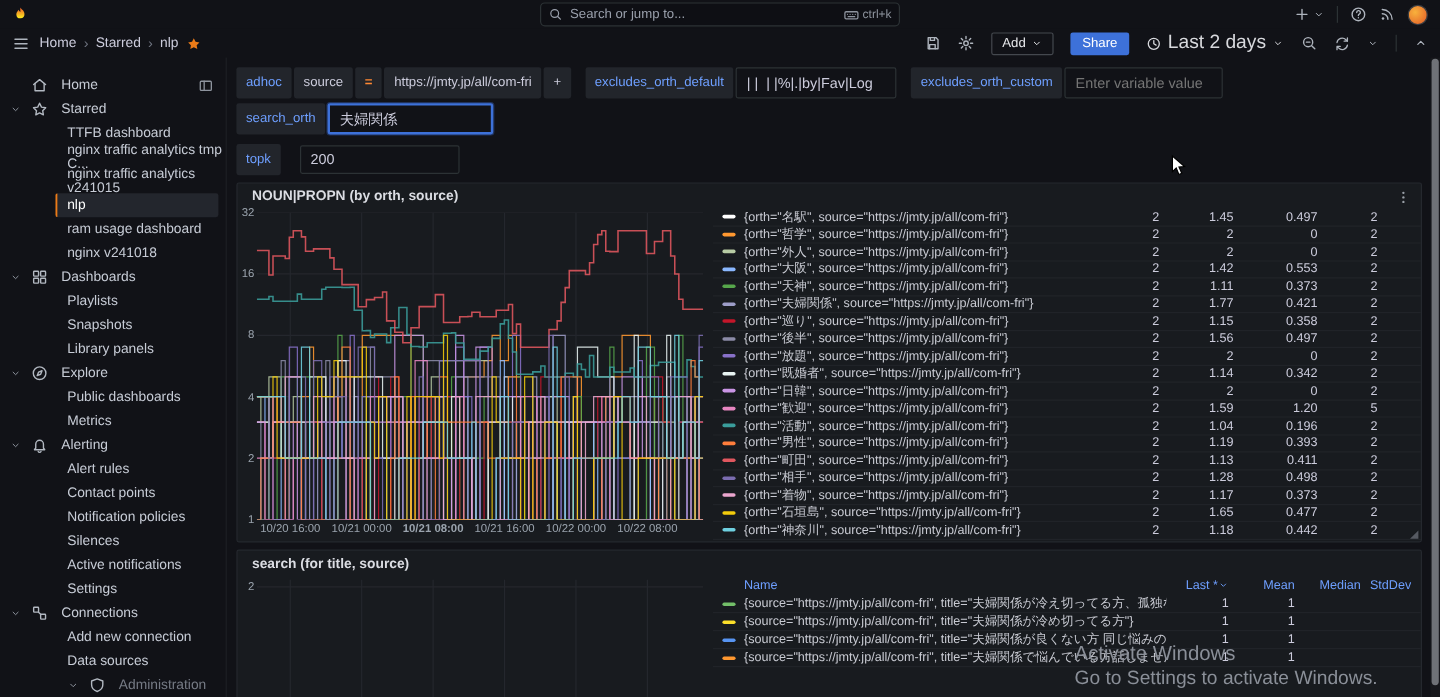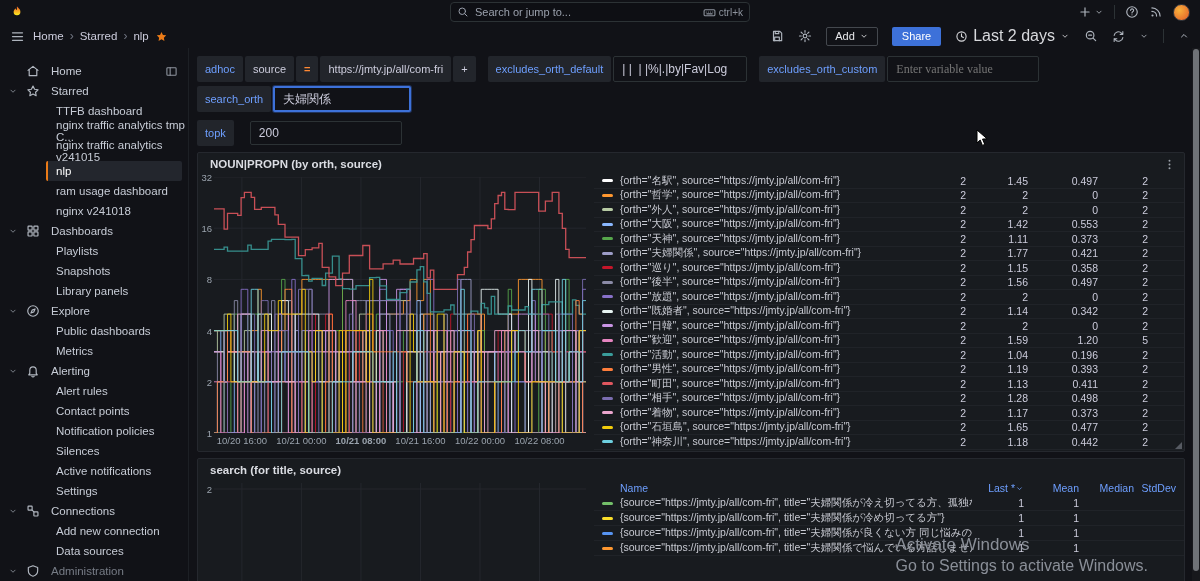--- a/index.html
+++ b/index.html
@@ -30,21 +30,21 @@
     color:#fff;background:#3d71d9;cursor:pointer;font-weight:500;}
   .timectl{display:flex;align-items:center;gap:5px;font-size:16px;color:#d8d9dd;cursor:pointer;}
   
   .layout{display:flex;height:533px;}
   .sidebar{width:189px;border-right:1px solid #1d2025;padding-top:13px;overflow:hidden;flex:none;}
   .nav-item{display:flex;align-items:center;height:20px;padding-left:8px;font-size:11.5px;color:#c7ccd6;cursor:pointer;}
   .nav-chev{width:12px;display:flex;color:#8e949e;flex:none;}
   .nav-ico{width:16px;margin-left:6px;margin-right:9px;display:flex;color:#b2b8c1;flex:none;}
   .nav-item.child{padding-left:56px;}
   .nav-item.child.active{margin:0 6px 0 46px;padding-left:8px;border-left:2px solid #eb7b18;background:#23262d;border-radius:2px;color:#fff;}
-  .nav-item.dim{color:#767b85;}
+  .nav-item.dim{color:#767b85;margin-left:48px;}
   .nav-trail{margin-left:auto;margin-right:10px;color:#8e949e;display:flex;}
   
   .content{flex:1;position:relative;padding:8px 0 0 8px;overflow:hidden;}
   .varbar{display:flex;flex-wrap:wrap;gap:4px 12px;width:988px;}
   .vargroup{display:flex;align-items:center;}
   .var-label{background:#22252b;color:#6e9fff;font-size:11px;height:26px;display:flex;align-items:center;
     padding:0 8px;border-radius:2px;font-weight:500;}
   .chip{background:#22252b;color:#ccccdc;font-size:11px;height:26px;display:flex;align-items:center;
     padding:0 8px;border-radius:2px;margin-left:2px;cursor:pointer;}
   .chip.op{color:#ff8833;font-weight:700;}
@@ -420,29 +420,29 @@
         <span class="chip op">=</span>
         <span class="chip">https://jmty.jp/all/com-fri</span>
         <span class="chip">+</span>
       </div>
       <div class="vargroup">
         <span class="var-label">excludes_orth_default</span>
         <input class="var-input" style="width: 134px;" value="| |  | |%|.|by|Fav|Log">
       </div>
       <div class="vargroup">
         <span class="var-label">excludes_orth_custom</span>
-        <input class="var-input" style="width: 152px; font-family: Liberation Serif, serif;" placeholder="Enter variable value">
+        <input class="var-input" style="width: 132px;" placeholder="Enter variable value">
       </div>
       <div class="vargroup">
         <span class="var-label">search_orth</span>
         <input class="var-input focused" style="width: 138px;" value="夫婦関係">
       </div>
       <div class="vargroup row2" style="flex-basis:100%">
         <span class="var-label">topk</span>
-        <input class="var-input" style="width: 152px; margin-left: 16px;" value="200">
+        <input class="var-input" style="width: 133px; margin-left: 16px;" value="200">
       </div>
     </div>
 
     <section class="panel" style="height:300px">
       <div class="panel-hdr">
         <span class="panel-title">NOUN|PROPN (by orth, source)</span>
         <span class="panel-menu">
             <svg width="13" height="13" viewBox="0 0 24 24" fill="none" stroke="currentColor" stroke-width="2" stroke-linecap="round" stroke-linejoin="round">
               <circle cx="12" cy="5" r="1.8" fill="currentColor" stroke="none"></circle>
               <circle cx="12" cy="12" r="1.8" fill="currentColor" stroke="none"></circle>

